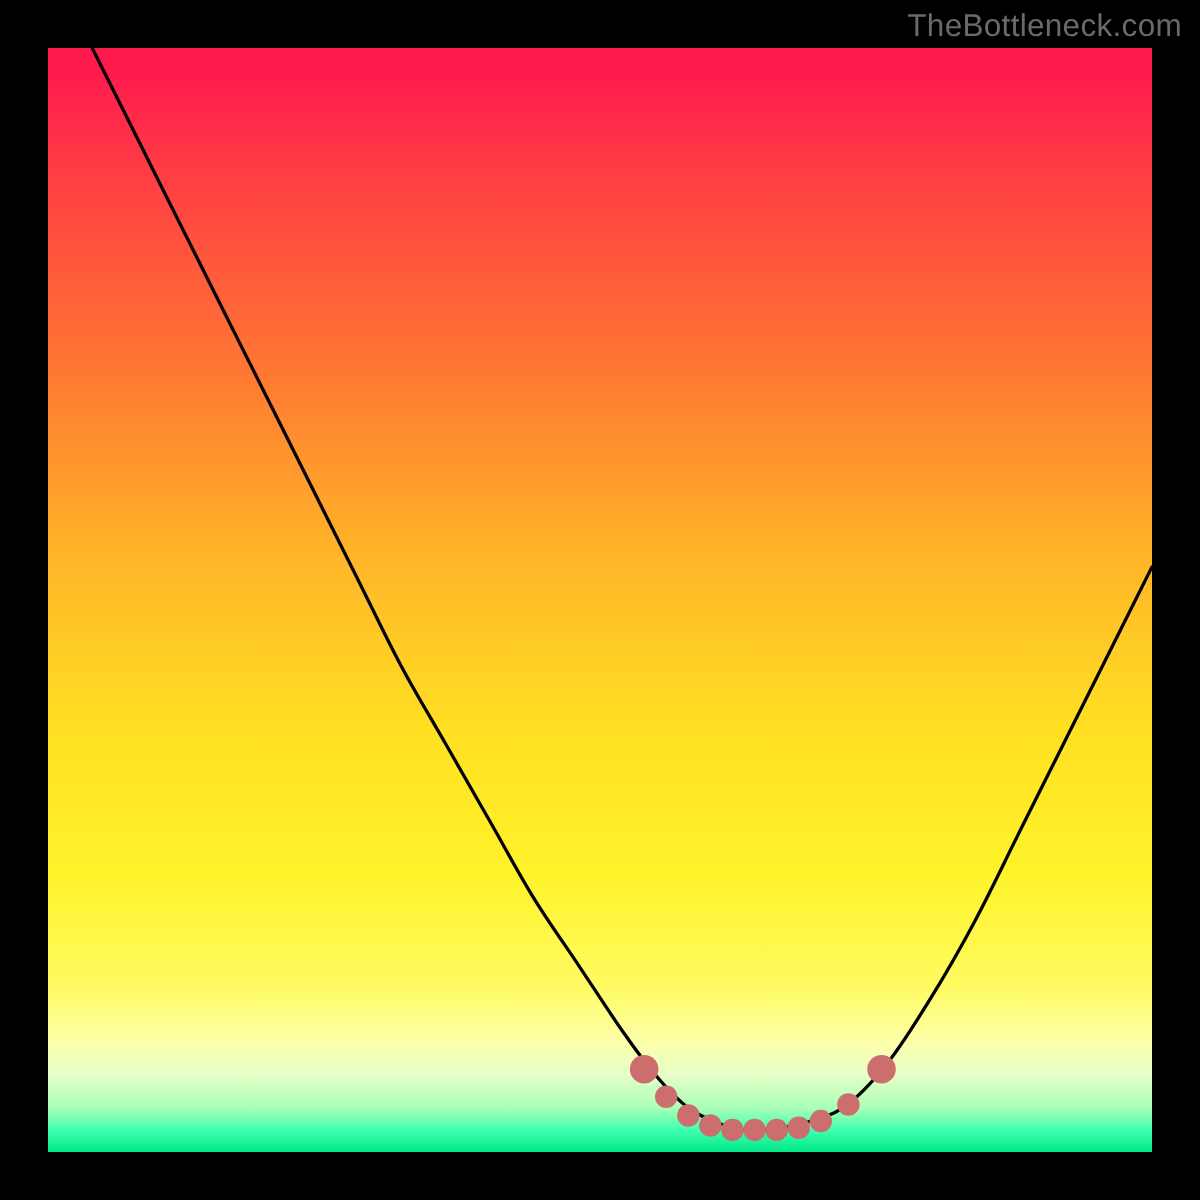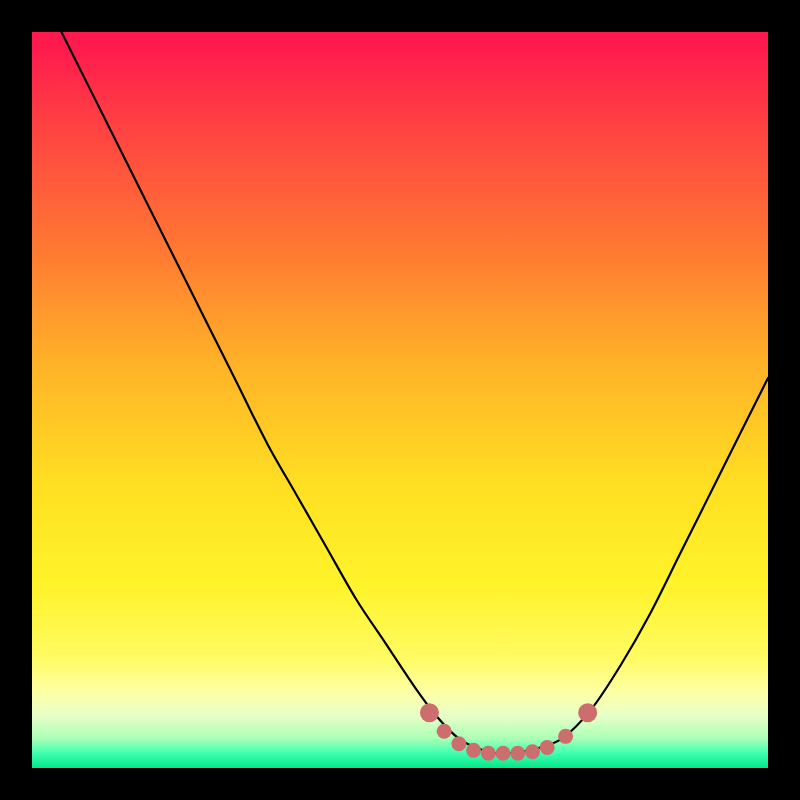--- a/index.html
+++ b/index.html
@@ -57,20 +57,21 @@
   }
   svg.curve {
     position: absolute;
     inset: 0;
   }
 </style>
 </head>
 <body>
 
 <div class="frame">
+  <div class="watermark">TheBottleneck.com</div>
 
   <div class="plot-area">
     <div class="gradient"></div>
     <svg class="curve" viewBox="0 0 736 736" preserveAspectRatio="none">
       <path id="curve-path" fill="none" stroke="#000000" stroke-width="2.2" stroke-linecap="round" d="M 29.44 0 C 34.34666666666667 9.813333333333333, 49.06666666666667 39.25333333333333, 58.88 58.879999999999995 C 68.69333333333333 78.50666666666666, 78.50666666666666 98.13333333333333, 88.32 117.75999999999999 C 98.13333333333333 137.38666666666666, 107.94666666666667 157.01333333333332, 117.76 176.64 C 127.57333333333334 196.26666666666665, 137.38666666666668 215.89333333333332, 147.20000000000002 235.51999999999998 C 157.01333333333335 255.14666666666665, 166.82666666666665 274.77333333333337, 176.64 294.40000000000003 C 186.45333333333332 314.0266666666667, 196.26666666666668 333.6533333333333, 206.08 353.28 C 215.89333333333335 372.90666666666664, 225.70666666666668 393.76, 235.52 412.16 C 245.33333333333334 430.56000000000006, 255.14666666666665 446.50666666666666, 264.96 463.68 C 274.7733333333333 480.85333333333335, 284.5866666666667 498.0266666666667, 294.40000000000003 515.2 C 304.21333333333337 532.3733333333333, 314.02666666666664 550.7733333333333, 323.84 566.72 C 333.6533333333333 582.6666666666667, 343.46666666666664 596.16, 353.28 610.88 C 363.0933333333333 625.6, 374.1333333333333 642.7733333333333, 382.72 655.04 C 391.30666666666673 667.3066666666666, 397.44 675.8933333333333, 404.8 684.48 C 412.16 693.0666666666667, 419.52 701.04, 426.88 706.56 C 434.24 712.0799999999999, 442.82666666666665 715.1466666666666, 448.96 717.6 C 455.0933333333333 720.0533333333334, 458.7733333333333 720.6666666666666, 463.68 721.28 C 468.5866666666667 721.8933333333333, 472.2666666666667 721.8933333333333, 478.40000000000003 721.28 C 484.53333333333336 720.6666666666666, 491.8933333333334 720.0533333333334, 500.48 717.6 C 509.06666666666666 715.1466666666666, 520.1066666666666 713.3066666666666, 529.92 706.56 C 539.7333333333333 699.8133333333333, 549.5466666666666 689.3866666666667, 559.36 677.12 C 569.1733333333334 664.8533333333334, 578.9866666666667 648.9066666666668, 588.8000000000001 632.96 C 598.6133333333335 617.0133333333333, 608.4266666666667 599.84, 618.24 581.44 C 628.0533333333333 563.0400000000001, 637.8666666666666 542.1866666666666, 647.68 522.56 C 657.4933333333333 502.9333333333333, 667.3066666666666 483.3066666666667, 677.12 463.68 C 686.9333333333334 444.05333333333334, 696.7466666666667 424.4266666666667, 706.56 404.8 C 716.3733333333332 385.17333333333335, 731.0933333333334 355.7333333333333, 736 345.91999999999996"></path>
       <g id="marker-group">
           <circle cx="397.44000000000005" cy="680.8" r="9.5" fill="#cc6e6e"></circle>
           <circle cx="412.16" cy="699.2" r="7.5" fill="#cc6e6e"></circle>
           <circle cx="426.88" cy="711.712" r="7.5" fill="#cc6e6e"></circle>
           <circle cx="441.59999999999997" cy="718.336" r="7.5" fill="#cc6e6e"></circle>

